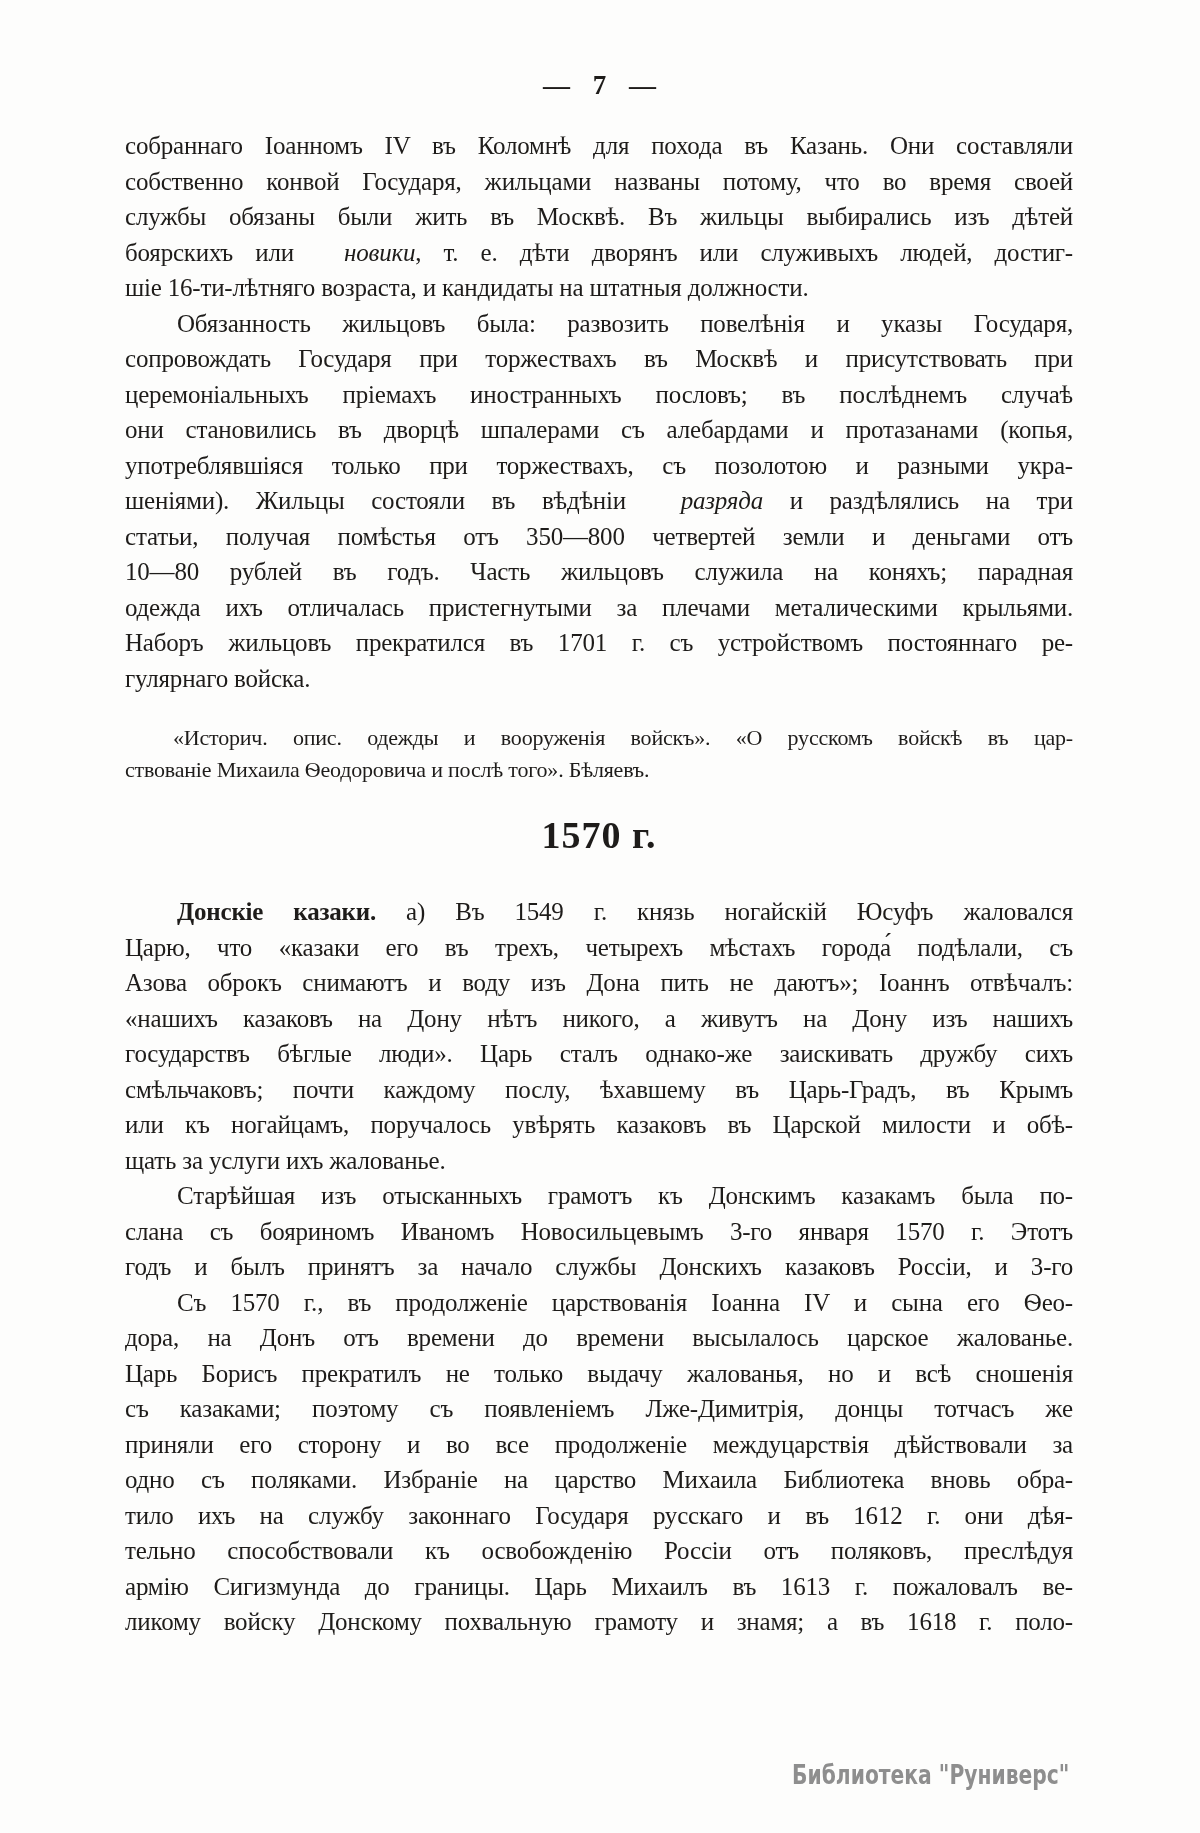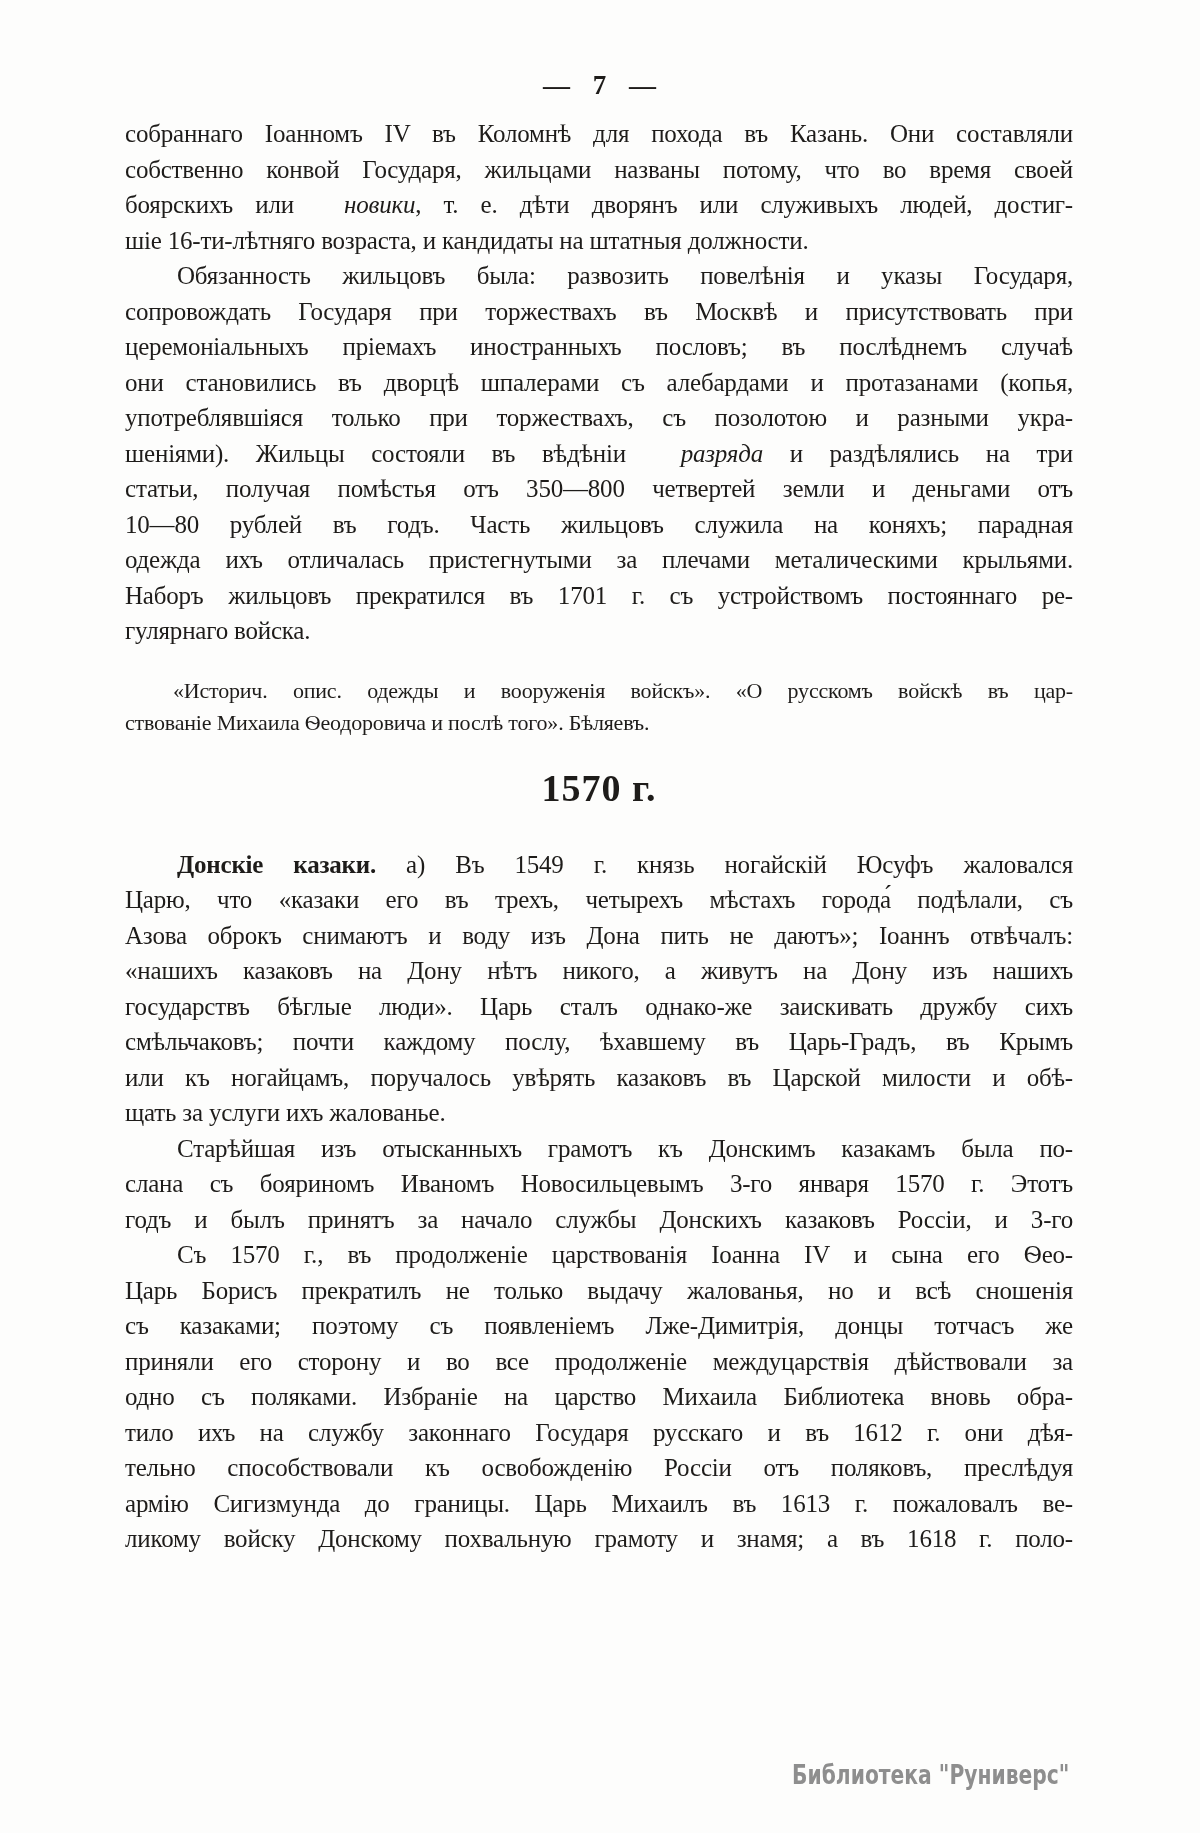--- a/index.html
+++ b/index.html
@@ -29,21 +29,21 @@
     width:1200px;
     text-align:center;
     font-size:27px;
     font-weight:bold;
     word-spacing:14px;
     letter-spacing:1px;
   }
   .textcol{
     position:absolute;
     left:125px;
-    top:116px;
+    top:128px;
     width:948px;
   }
   .par{margin:0;}
   .line{
     font-size:25px;
     line-height:35.5px;
     letter-spacing:-0.2px;
     white-space:normal;
     text-align:left;
   }
@@ -85,20 +85,21 @@
 <body>
 
 <div class="sheet">
   <div class="pagenum">— 7 —</div>
 
   <div class="textcol">
     <div id="mount-top">
         <div class="par">
           <div class="line jl"><span class="tx">собраннаго Іоанномъ IV въ Коломнѣ для похода въ Казань. Они составляли</span></div>
           <div class="line jl"><span class="tx">собственно конвой Государя, жильцами названы потому, что во время своей</span></div>
+          <div class="line jl"><span class="tx">службы обязаны были жить въ Москвѣ. Въ жильцы выбирались изъ дѣтей</span></div>
           <div class="line jl"><span class="tx">боярскихъ или </span><span class="it">новики</span><span class="tx">, т. е. дѣти дворянъ или служивыхъ людей, достиг-</span></div>
           <div class="line"><span class="tx">шіе 16-ти-лѣтняго возраста, и кандидаты на штатныя должности.</span></div>
         </div>
         <div class="par">
           <div class="line jl ind"><span class="tx">Обязанность жильцовъ была: развозить повелѣнія и указы Государя,</span></div>
           <div class="line jl"><span class="tx">сопровождать Государя при торжествахъ въ Москвѣ и присутствовать при</span></div>
           <div class="line jl"><span class="tx">церемоніальныхъ пріемахъ иностранныхъ пословъ; въ послѣднемъ случаѣ</span></div>
           <div class="line jl"><span class="tx">они становились въ дворцѣ шпалерами съ алебардами и протазанами (копья,</span></div>
           <div class="line jl"><span class="tx">употреблявшіяся только при торжествахъ, съ позолотою и разными укра-</span></div>
           <div class="line jl"><span class="tx">шеніями). Жильцы состояли въ вѣдѣніи </span><span class="it">разряда</span><span class="tx"> и раздѣлялись на три</span></div>
@@ -127,20 +128,21 @@
           <div class="line jl"><span class="tx">или къ ногайцамъ, поручалось увѣрять казаковъ въ Царской милости и обѣ-</span></div>
           <div class="line"><span class="tx">щать за услуги ихъ жалованье.</span></div>
         </div>
         <div class="par">
           <div class="line jl ind"><span class="tx">Старѣйшая изъ отысканныхъ грамотъ къ Донскимъ казакамъ была по-</span></div>
           <div class="line jl"><span class="tx">слана съ бояриномъ Иваномъ Новосильцевымъ 3-го января 1570 г. Этотъ</span></div>
           <div class="line jl"><span class="tx">годъ и былъ принятъ за начало службы Донскихъ казаковъ Россіи, и 3-го</span></div>
         </div>
         <div class="par">
           <div class="line jl ind"><span class="tx">Съ 1570 г., въ продолженіе царствованія Іоанна IV и сына его Ѳео-</span></div>
+          <div class="line jl"><span class="tx">дора, на Донъ отъ времени до времени высылалось царское жалованье.</span></div>
           <div class="line jl"><span class="tx">Царь Борисъ прекратилъ не только выдачу жалованья, но и всѣ сношенія</span></div>
           <div class="line jl"><span class="tx">съ казаками; поэтому съ появленіемъ Лже-Димитрія, донцы тотчасъ же</span></div>
           <div class="line jl"><span class="tx">приняли его сторону и во все продолженіе междуцарствія дѣйствовали за</span></div>
           <div class="line jl"><span class="tx">одно съ поляками. Избраніе на царство Михаила Библиотека вновь обра-</span></div>
           <div class="line jl"><span class="tx">тило ихъ на службу законнаго Государя русскаго и въ 1612 г. они дѣя-</span></div>
           <div class="line jl"><span class="tx">тельно способствовали къ освобожденію Россіи отъ поляковъ, преслѣдуя</span></div>
           <div class="line jl"><span class="tx">армію Сигизмунда до границы. Царь Михаилъ въ 1613 г. пожаловалъ ве-</span></div>
           <div class="line jl"><span class="tx">ликому войску Донскому похвальную грамоту и знамя; а въ 1618 г. поло-</span></div>
         </div>
       </div>

